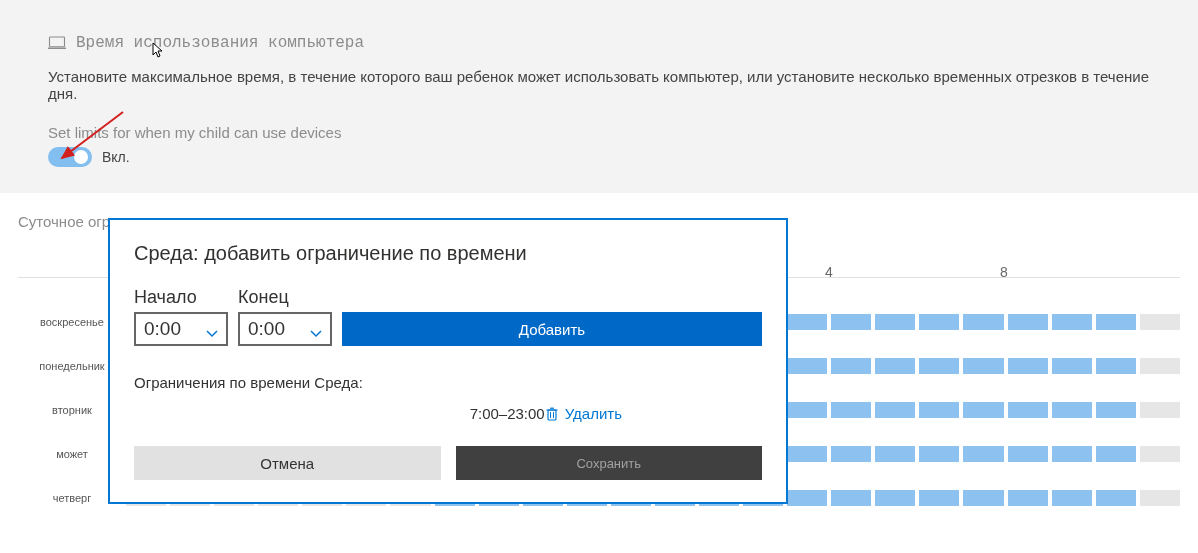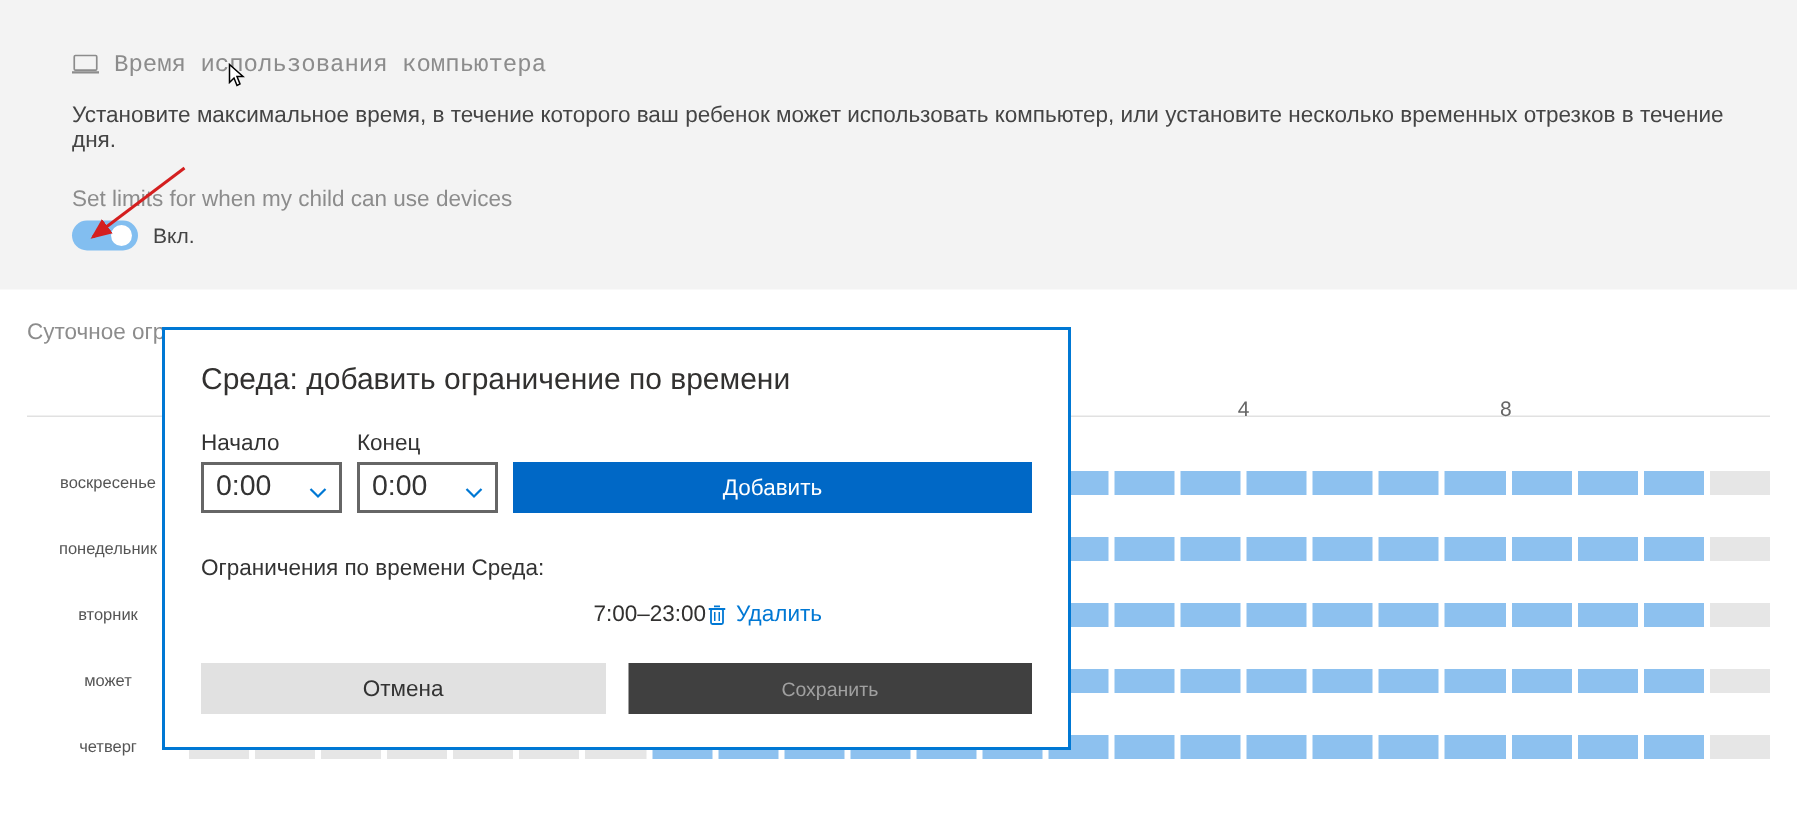--- a/index.html
+++ b/index.html
@@ -106,30 +106,30 @@
     height: 16px;
     background: #e6e6e6;
   }
   .hour-seg.on { background: #8dc1ef; }
 
   
   .dialog {
     position: absolute;
     left: 108px;
     top: 218px;
-    width: 606px;
+    width: 680px;
     background: #fff;
     border: 2px solid #0078d4;
     padding: 22px 24px 22px 24px;
     z-index: 10;
   }
   .dlg-title { font-size: 20px; color: #323130; margin-bottom: 22px; font-weight: 400; }
   .dlg-time-row { display: flex; gap: 10px; align-items: flex-end; }
   .time-group { display: flex; flex-direction: column; gap: 4px; }
-  .time-group label { font-size: 15px; color: #333; }
+  .time-group label { font-size: 18px; color: #333; }
   .time-select {
     width: 94px; height: 34px;
     border: 2px solid #666;
     display: flex; align-items: center; justify-content: space-between;
     padding: 0 8px;
     color: #333;
     font-size: 19px;
     cursor: pointer;
   }
   .chevron { width: 12px; height: 12px; }

